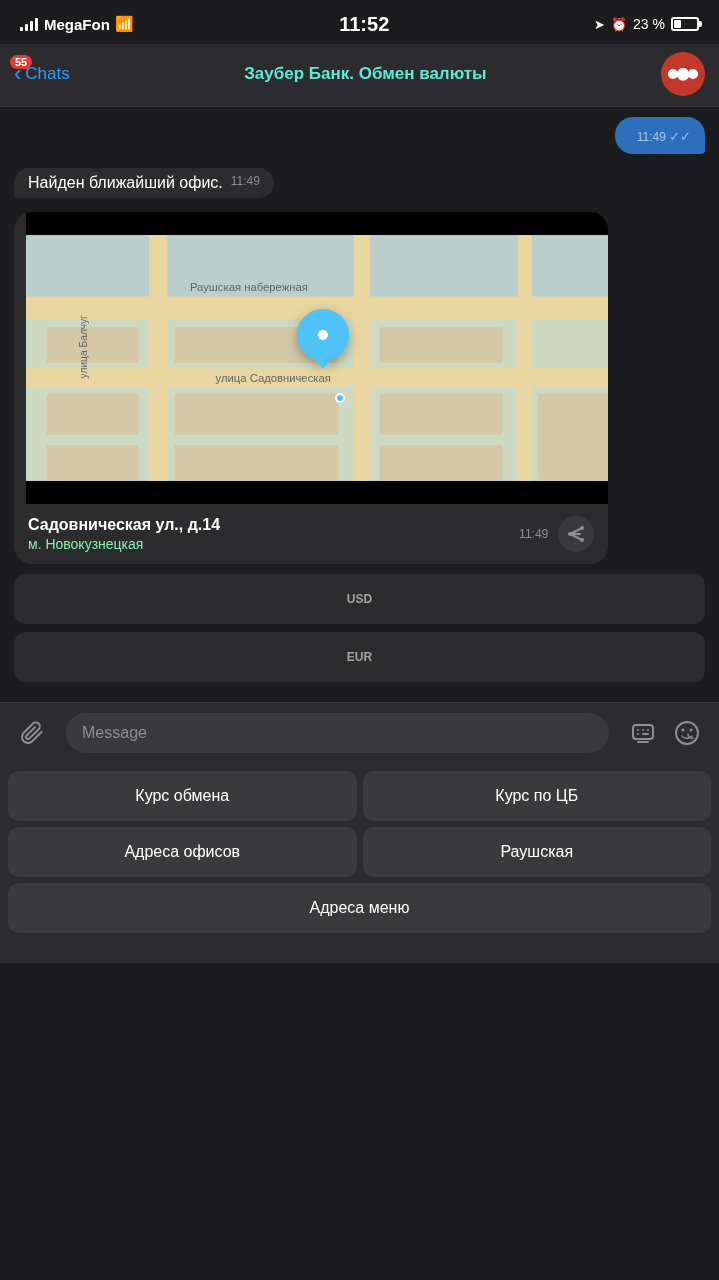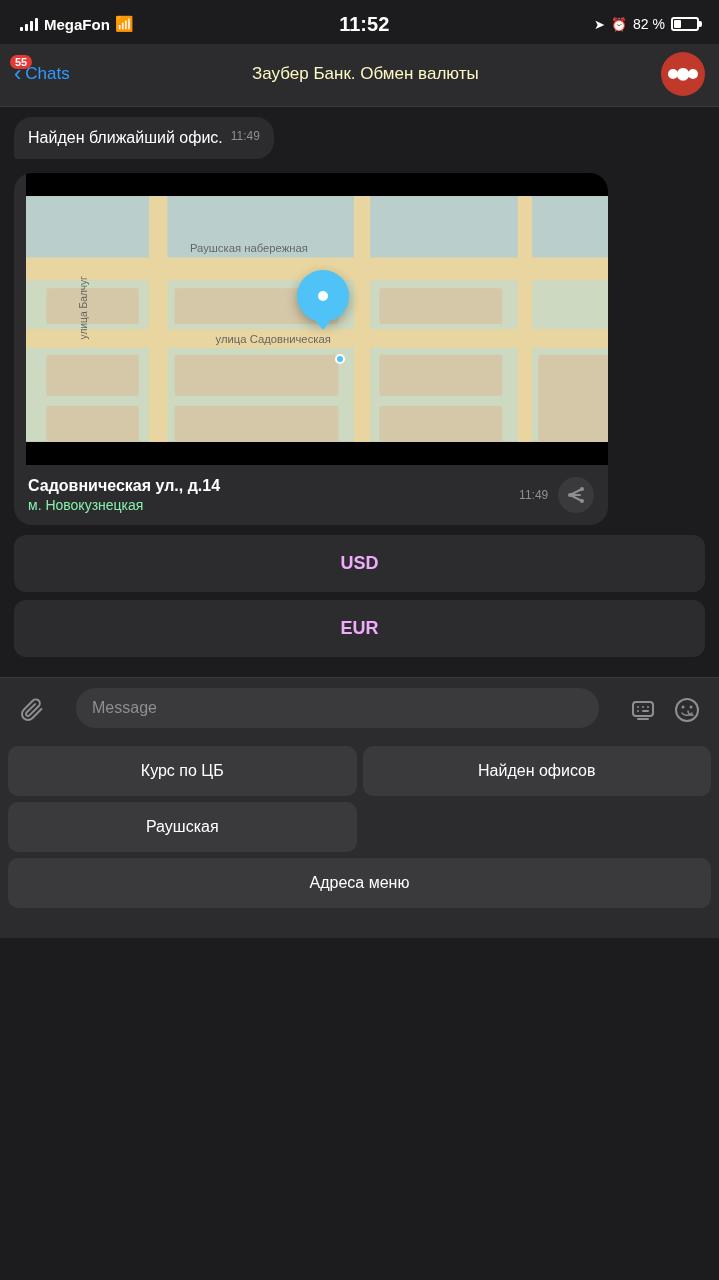--- a/index.html
+++ b/index.html
@@ -116,22 +116,22 @@
     }
     .back-label {
       font-size: 17px;
     }
     .header-info {
       flex: 1;
       text-align: center;
     }
     .header-title {
       font-size: 17px;
-      font-weight: 400;
-      color: #fef9c3;
+      font-weight: 700;
+      color: #5eead4;
       line-height: 1.2;
     }
     .header-subtitle {
       font-size: 13px;
       color: #8e8e93;
     }
     .header-avatar {
       width: 44px;
       height: 44px;
       border-radius: 50%;
@@ -149,21 +149,21 @@
     .chat-area {
       background: #1c1c1e;
       padding: 10px 14px;
       min-height: 560px;
     }
 
     
     .bubble-in {
       background: #2c2c2e;
       border-radius: 18px 18px 18px 4px;
-      padding: 10px 14px;
+      padding: 4px 14px;
       max-width: 80%;
       display: inline-block;
       margin-bottom: 6px;
     }
 
     
     .bubble-out {
       background: #2d6fba;
       border-radius: 18px 18px 4px 18px;
       padding: 10px 14px;
@@ -317,33 +317,33 @@
       flex-direction: column;
       gap: 8px;
       margin: 10px 0;
     }
 
     .currency-btn {
       background: #2c2c2e;
       border-radius: 12px;
       padding: 18px;
       text-align: center;
-      font-size: 18px;
+      font-size: 12px;
       font-weight: 600;
-      color: #f0abfc;
+      color: #a3a3a3;
       cursor: pointer;
     }
 
     
     .input-area {
       background: #2c2c2e;
       padding: 10px 14px;
       display: flex;
-      align-items: flex-end;
-      gap: 26px;
+      align-items: center;
+      gap: 16px;
       border-top: 1px solid #3a3a3c;
     }
 
     .attach-btn {
       width: 36px;
       height: 36px;
       display: flex;
       align-items: center;
       justify-content: center;
       cursor: pointer;
@@ -418,21 +418,21 @@
       <span style="height:10px"></span>
       <span style="height:13px"></span>
     </div>
     <span>MegaFon</span>
     <span>📶</span>
   </div>
   <div class="status-center">11:52</div>
   <div class="status-right">
     <span style="font-size:13px">➤</span>
     <span style="font-size:13px">⏰</span>
-    <span>82 %</span>
+    <span>23 %</span>
     <div class="battery-body">
       <div class="battery-fill"></div>
     </div>
   </div>
 </div>
 
 <div class="header">
   <div class="back-btn">
     <div class="back-badge">55</div>
     <span class="back-chevron">‹</span>
@@ -448,20 +448,28 @@
       <circle cx="20" cy="20" r="5" fill="#fff"></circle>
       <circle cx="30" cy="20" r="5" fill="#fff"></circle>
       <line x1="15" y1="20" x2="15" y2="20" stroke="#c0392b" stroke-width="2"></line>
       <text x="20" y="26" text-anchor="middle" font-size="18" font-weight="900" fill="#fff">⊕</text>
     </svg>
   </div>
 </div>
 
 <div class="chat-area">
 
+  <div class="msg-row out">
+    <div class="bubble-out">
+      <span class="msg-time out">
+        <span>11:49</span>
+        <span class="checkmarks">✓✓</span>
+      </span>
+    </div>
+  </div>
 
   <div class="msg-row in">
     <div class="bubble-in">
       <span class="msg-text">Найден ближайший офис.</span>
       <span class="msg-time">11:49</span>
     </div>
   </div>
 
   <div class="map-bubble">
     <div class="map-image">
@@ -557,17 +565,18 @@
         <circle cx="9" cy="10" r="1.5" fill="#8e8e93"></circle>
         <circle cx="17" cy="10" r="1.5" fill="#8e8e93"></circle>
         <path d="M8 16c1 2 7 4 10 0" stroke="#8e8e93" stroke-width="1.5" stroke-linecap="round"></path>
         <path d="M14 14c0 3 3 5 5 4" stroke="#8e8e93" stroke-width="1.5" stroke-linecap="round" fill="none"></path>
       </svg>
     </div>
   </div>
 </div>
 
 <div class="bottom-buttons">
+  <div class="bot-btn">Курс обмена</div>
   <div class="bot-btn">Курс по ЦБ</div>
-  <div class="bot-btn">Найден офисов</div>
+  <div class="bot-btn">Адреса офисов</div>
   <div class="bot-btn">Раушская</div>
   <div class="bot-btn full-width">Адреса меню</div>
 </div>
 
 </body></html>

